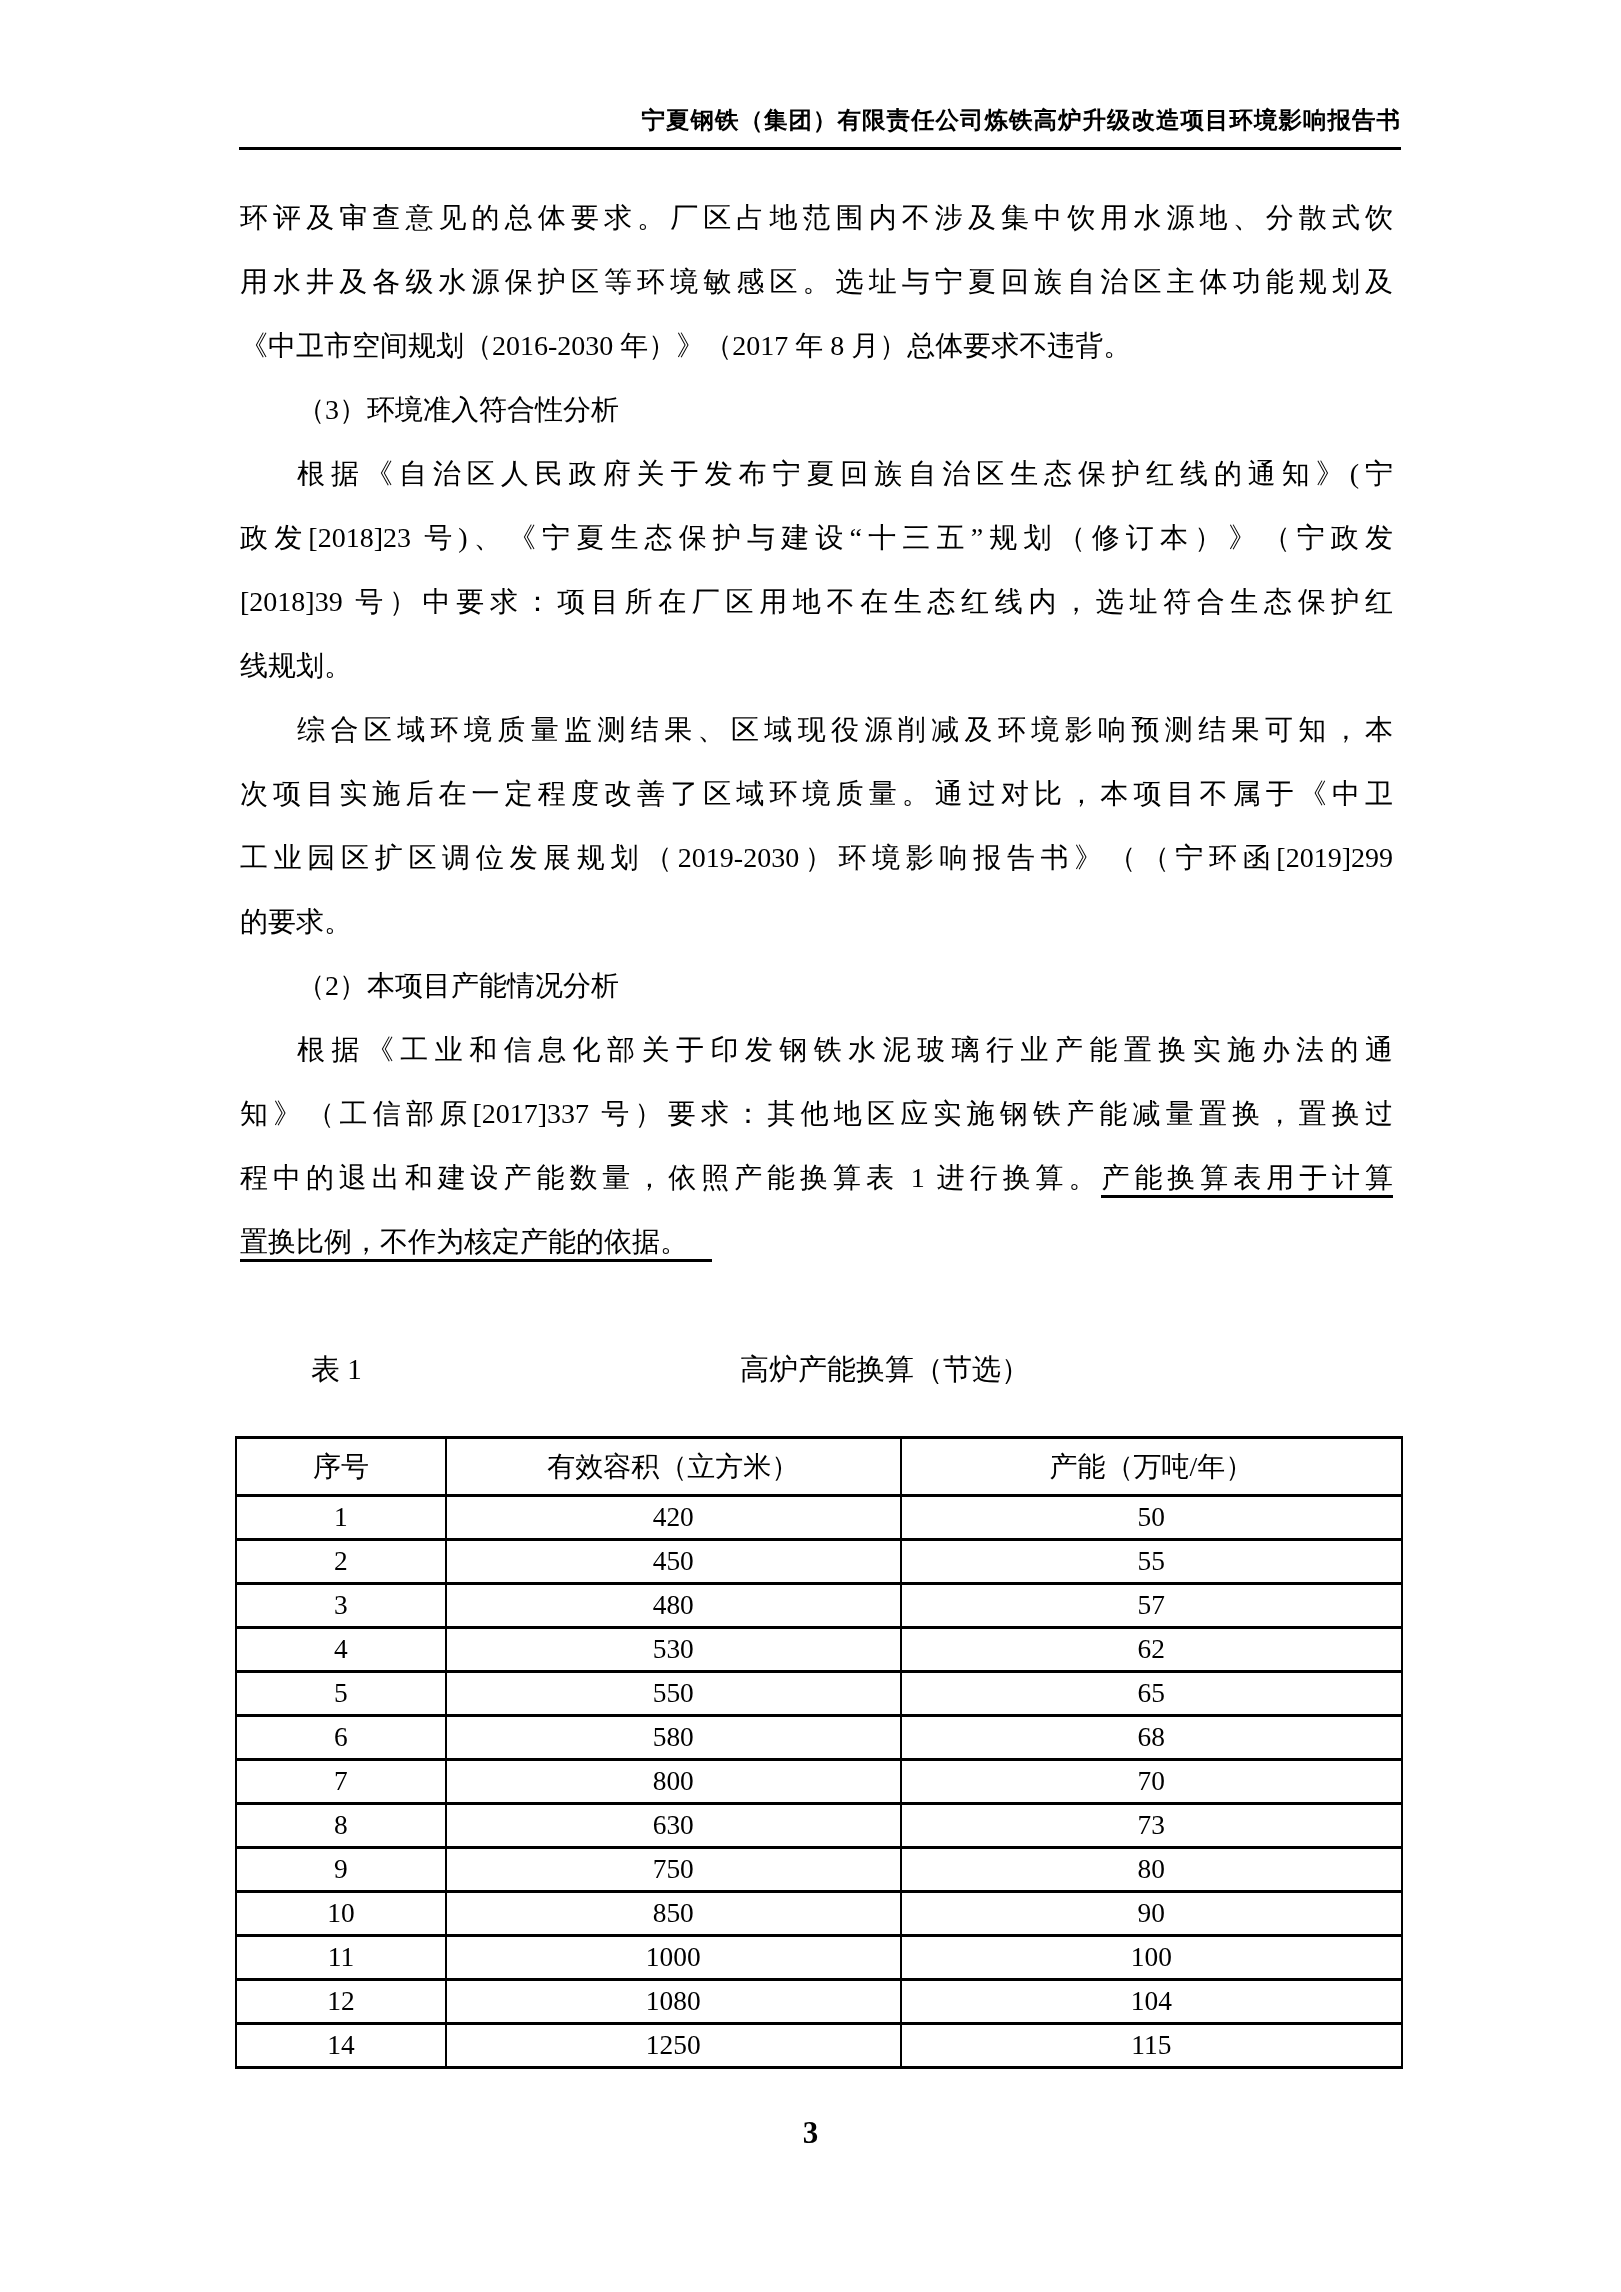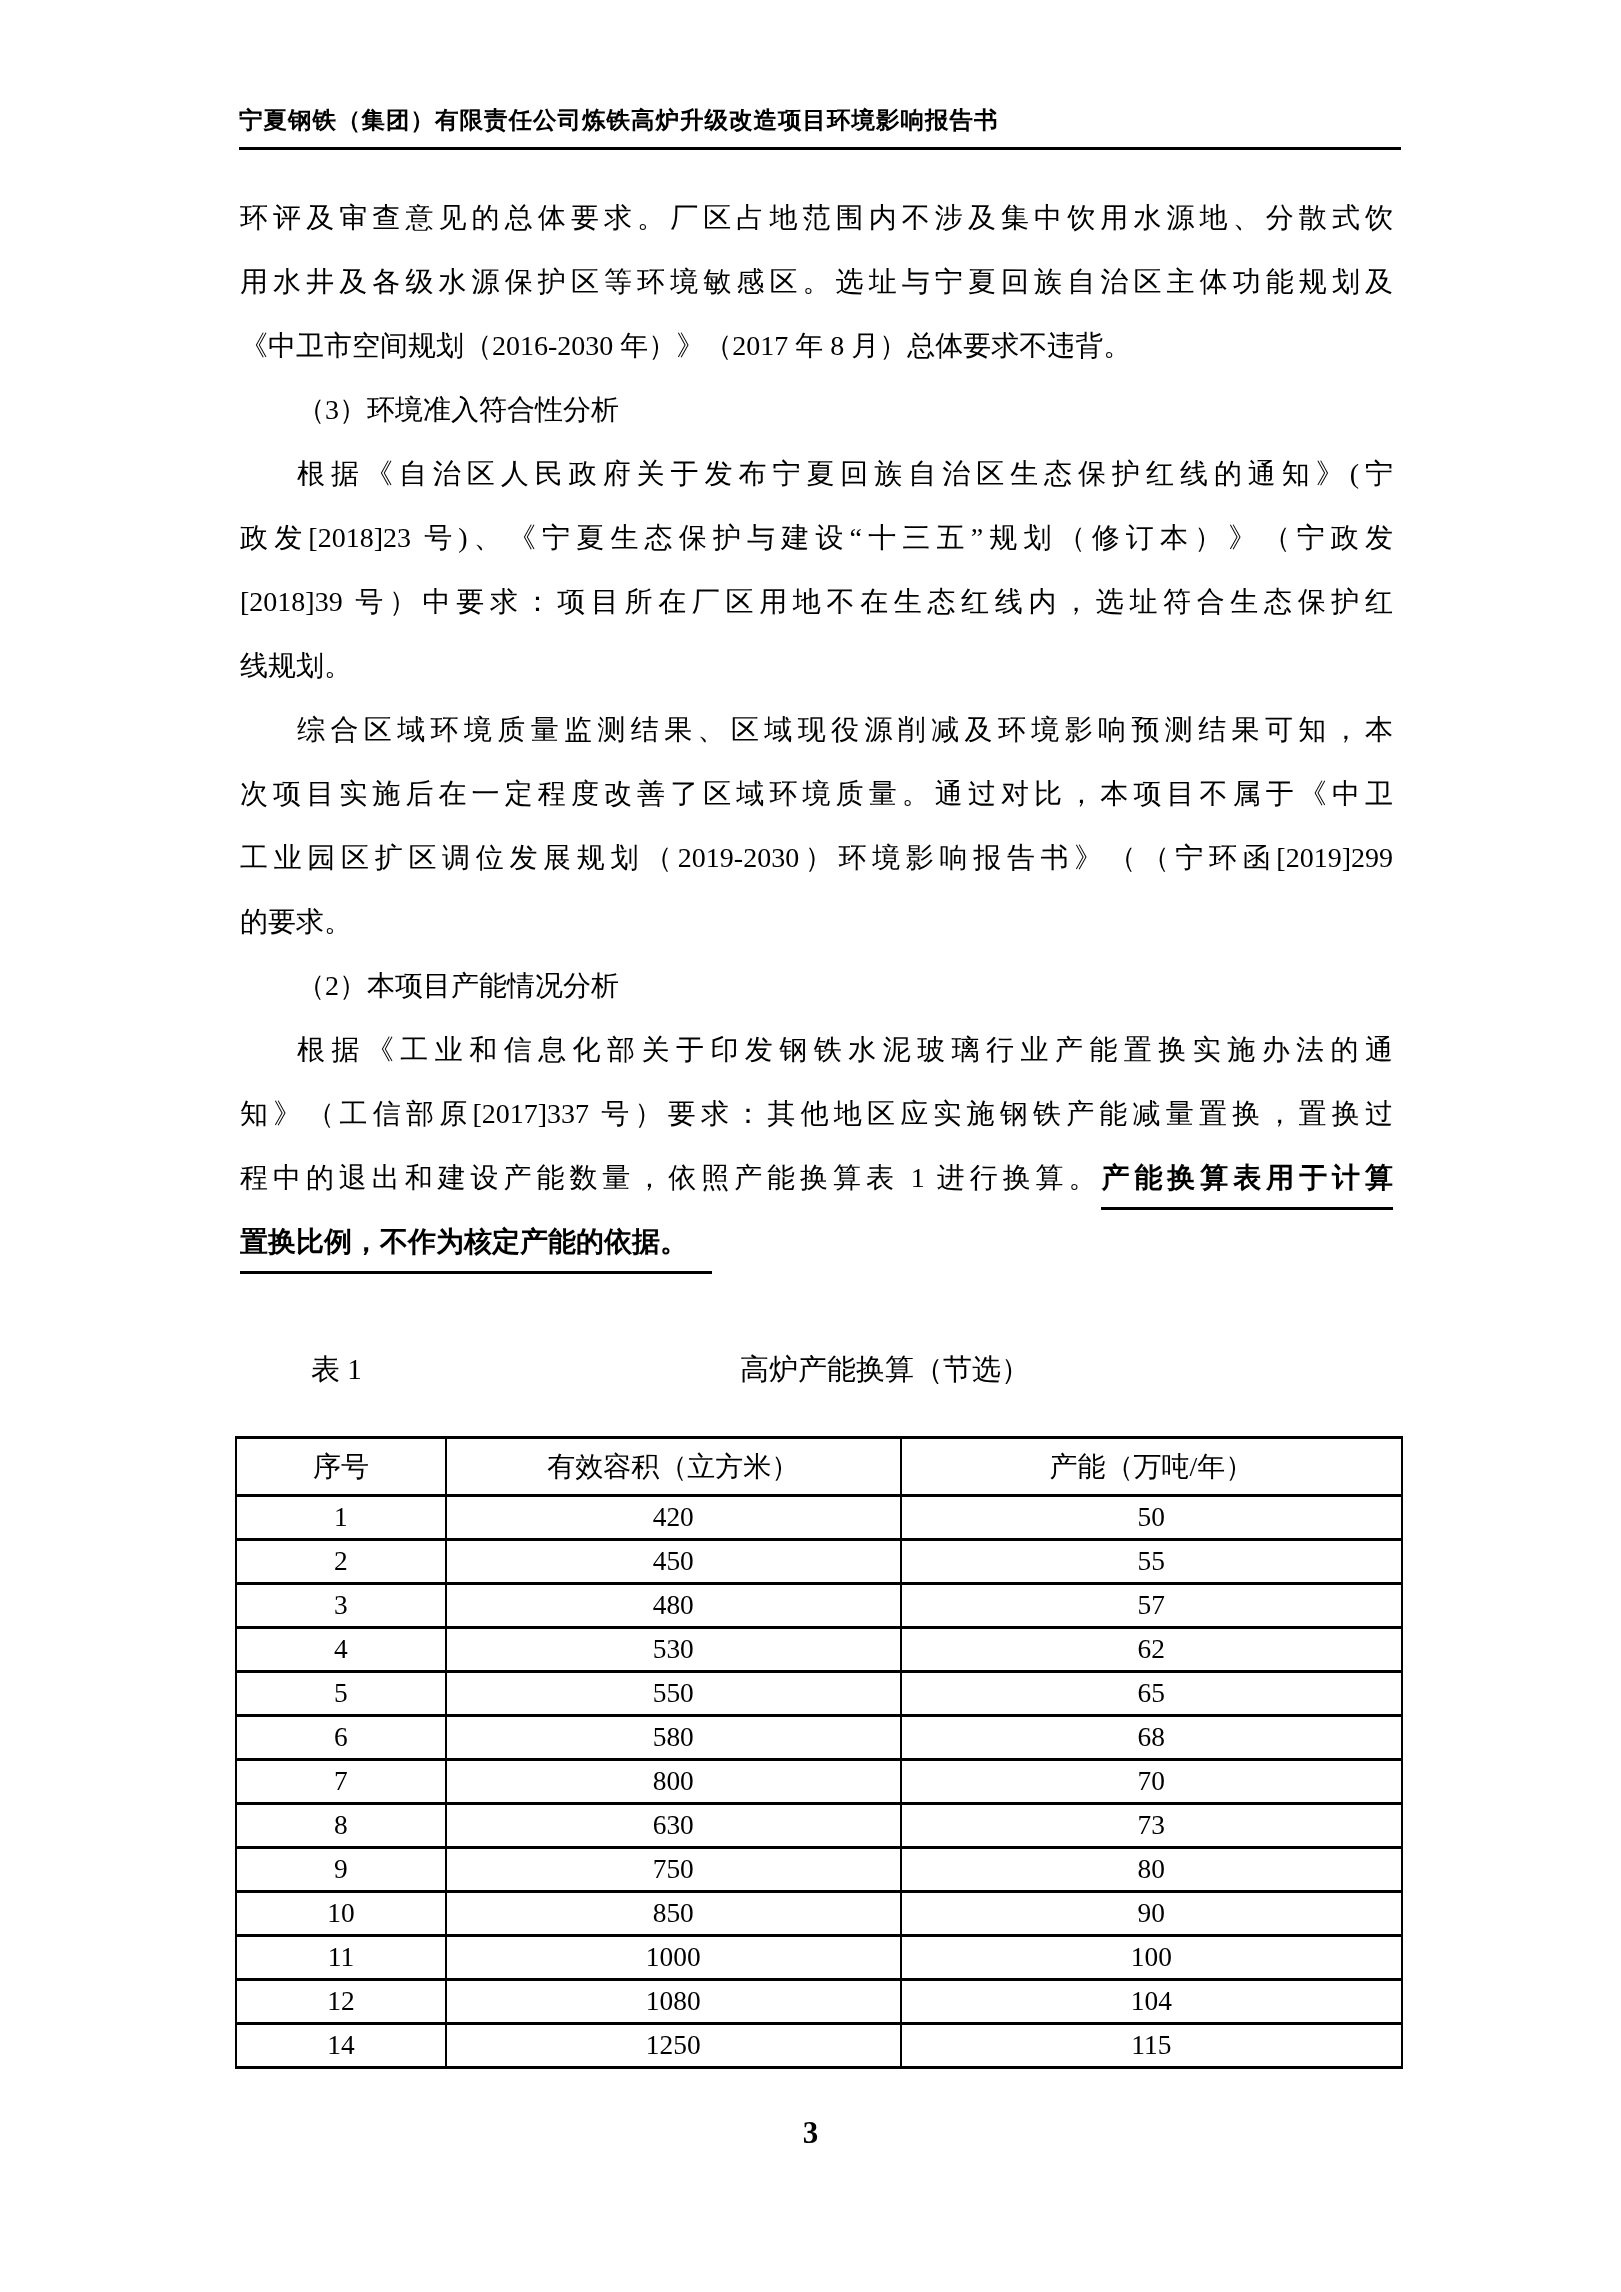--- a/index.html
+++ b/index.html
@@ -13,21 +13,21 @@
     overflow: hidden;
   }
   
   .doc-header {
     position: absolute;
     top: 106px;
     left: 239px;
     width: 1162px;
     border-bottom: 3.9px solid #000;
     padding-bottom: 11.8px;
-    text-align: left;
+    text-align: right;
   }
   .doc-title {
     font-size: 23.5px;
     font-weight: bold;
     line-height: 29px;
     letter-spacing: 1px;
   }
   
   .body-text {
     position: absolute;
@@ -40,23 +40,23 @@
     height: 64px;
     line-height: 64px;
     overflow: hidden;
   }
   .line.j {
     text-align: justify;
     text-align-last: justify;
   }
   .line.ind { text-indent: 57px; }
   .bu {
-    font-weight: bold;
+    font-weight: normal;
     border-bottom: 3.9px solid #000;
-    padding-bottom: 14px;
+    padding-bottom: 2px;
   }
   .bu.ext { padding-right: 23.5px; }
   
   .table-caption {
     position: absolute;
     top: 1339px;
     left: 240px;
     width: 1162px;
     height: 61px;
     line-height: 61px;

